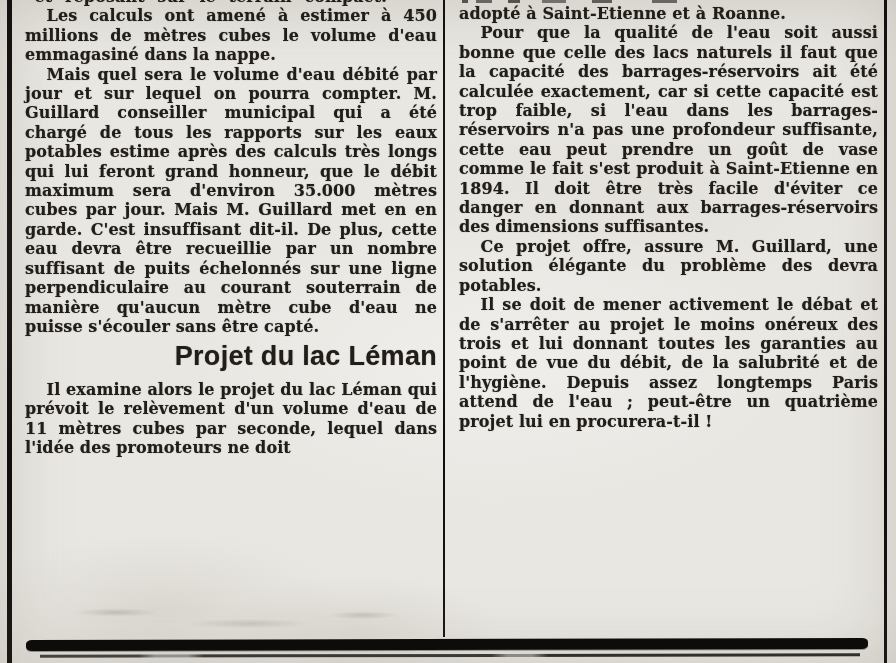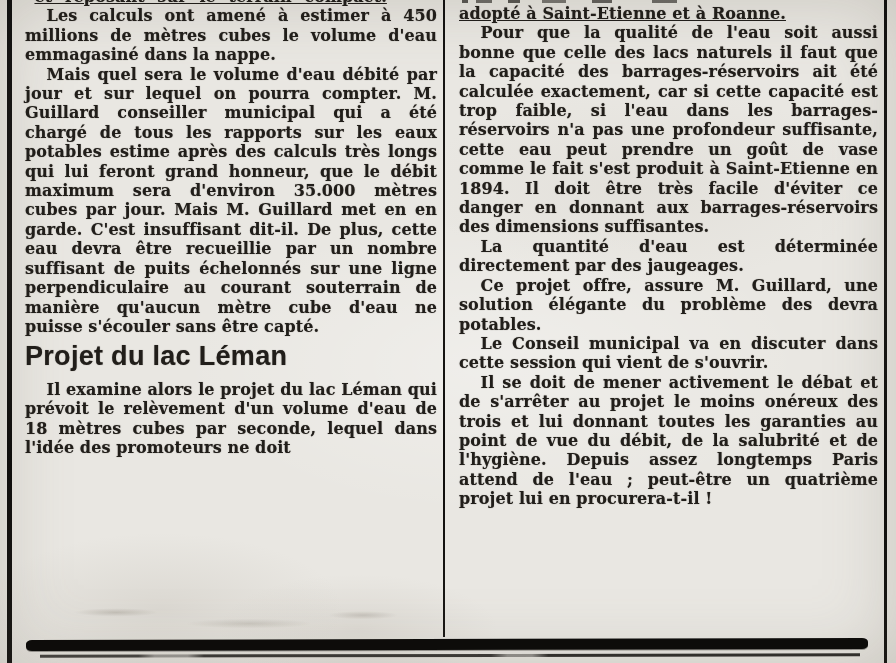--- a/index.html
+++ b/index.html
@@ -64,33 +64,33 @@
     font-size: 16px;
     line-height: 19.4px;
     font-weight: 700;
     letter-spacing: 0.1px;
     text-shadow: 0 0 1px rgba(45,40,34,0.55);
   }
   .col-left  { left: 25px;  top: -13px; width: 412px; }
   .col-right { left: 459px; top: 4px;   width: 419px; }
 
   .col p { margin: 0; text-indent: 1.35em; }
-  .col p.no-indent { text-indent: 0; text-decoration: underline; }
+  .col p.no-indent { text-indent: 0; }
   .fragment {
     white-space: nowrap;
     overflow: hidden;
     word-spacing: 7px;
     text-indent: 0.6em !important;
   }
   .article-heading {
     margin: 11px 0 13px;
     font-family: "Liberation Sans", "DejaVu Sans", sans-serif;
     font-size: 27px;
     font-weight: 700;
-    text-align: left;
+    text-align: right;
     text-indent: 0;
     letter-spacing: 0.3px;
     text-shadow: 0 0 1px rgba(45,40,34,0.5);
   }
   
   .sliver {
     position: absolute;
     left: 462px;
     top: 0;
     width: 380px;
@@ -125,29 +125,27 @@
   <div class="rule-v rule-mid"></div>
   <div class="rule-v rule-right"></div>
 
   <div class="sliver"></div>
 
   <div class="col col-left">
     <p class="no-indent fragment">et reposant sur le terrain compact.</p>
     <p>Les calculs ont amené à estimer à 450 millions de mètres cubes le volume d'eau emmagasiné dans la nappe.</p>
     <p>Mais quel sera le volume d'eau débité par jour et sur lequel on pourra compter. M. Guillard conseiller municipal qui a été chargé de tous les rapports sur les eaux potables estime après des calculs très longs qui lui feront grand honneur, que le débit maximum sera d'environ 35.000 mètres cubes par jour. Mais M. Guillard met en en garde. C'est insuffisant dit-il. De plus, cette eau devra être recueillie par un nombre suffisant de puits échelonnés sur une ligne perpendiculaire au courant souterrain de manière qu'aucun mètre cube d'eau ne puisse s'écouler sans être capté.</p>
     <h2 class="article-heading">Projet du lac Léman</h2>
-    <p>Il examine alors le projet du lac Léman qui prévoit le relèvement d'un volume d'eau de 18 mètres cubes par seconde, lequel dans l'idée des promoteurs ne doit</p>
+    <p>Il examine alors le projet du lac Léman qui prévoit le relèvement d'un volume d'eau de 11 mètres cubes par seconde, lequel dans l'idée des promoteurs ne doit</p>
   </div>
 
   <div class="col col-right">
     <p class="no-indent">adopté à Saint-Etienne et à Roanne.</p>
     <p>Pour que la qualité de l'eau soit aussi bonne que celle des lacs naturels il faut que la capacité des barrages-réservoirs ait été calculée exactement, car si cette capacité est trop faible, si l'eau dans les barrages-réservoirs n'a pas une profondeur suffisante, cette eau peut prendre un goût de vase comme le fait s'est produit à Saint-Etienne en 1894. Il doit être très facile d'éviter ce danger en donnant aux barrages-réservoirs des dimensions suffisantes.</p>
-    <p>La quantité d'eau est déterminée directement par des jaugeages.</p>
     <p>Ce projet offre, assure M. Guillard, une solution élégante du problème des devra potables.</p>
-    <p>Le Conseil municipal va en discuter dans cette session qui vient de s'ouvrir.</p>
     <p>Il se doit de mener activement le débat et de s'arrêter au projet le moins onéreux des trois et lui donnant toutes les garanties au point de vue du débit, de la salubrité et de l'hygiène. Depuis assez longtemps Paris attend de l'eau ; peut-être un quatrième projet lui en procurera-t-il !</p>
   </div>
 
   <div class="ghost"></div>
 
   <div class="bar-thick"></div>
   <div class="bar-thin"></div>
 
 </div>
 

